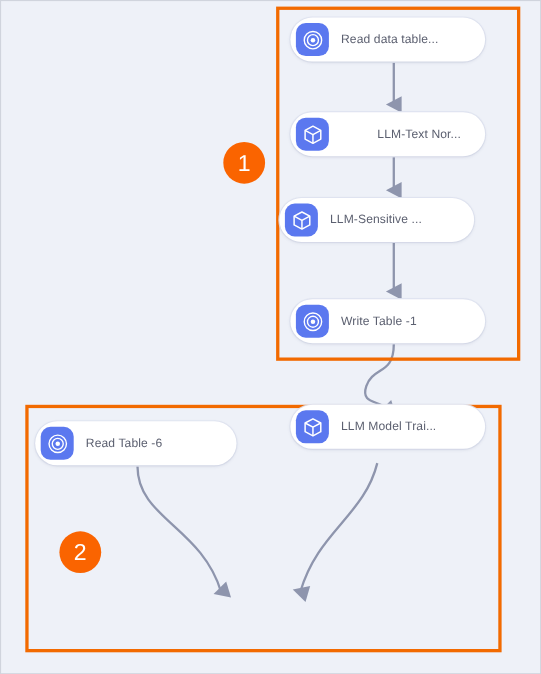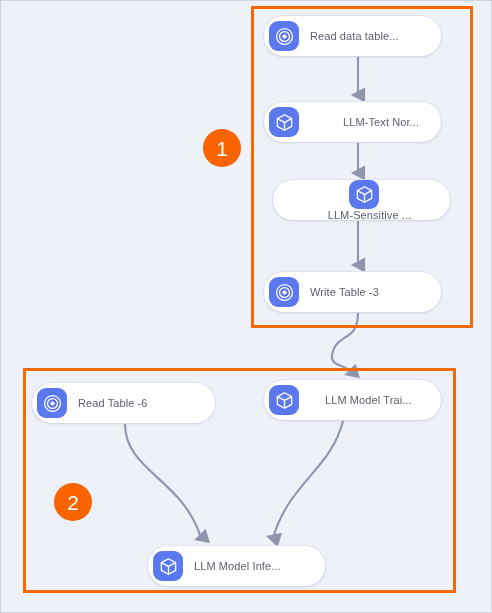--- a/index.html
+++ b/index.html
@@ -119,68 +119,58 @@
     <span class="node-icon">
       <svg width="19" height="19" viewBox="0 0 24 24">
         <path d="M12 2.2 L21 7 L21 17 L12 21.8 L3 17 L3 7 Z" fill="none" stroke="#ffffff" stroke-width="1.7" stroke-linejoin="round"></path>
         <path d="M3 7 L12 11.8 L21 7" fill="none" stroke="#ffffff" stroke-width="1.7" stroke-linejoin="round"></path>
         <path d="M12 11.8 L12 21.8" fill="none" stroke="#ffffff" stroke-width="1.7"></path>
       </svg>
     </span>
     <span class="node-label">LLM-Text Nor...</span>
   </div>
 
-  <div class="node" style="left:272px; top:179px; width:177px;flex-direction:column;">
+  <div class="node" style="left:253px; top:179px; width:177px;">
     <span class="node-icon">
       <svg width="19" height="19" viewBox="0 0 24 24">
         <path d="M12 2.2 L21 7 L21 17 L12 21.8 L3 17 L3 7 Z" fill="none" stroke="#ffffff" stroke-width="1.7" stroke-linejoin="round"></path>
         <path d="M3 7 L12 11.8 L21 7" fill="none" stroke="#ffffff" stroke-width="1.7" stroke-linejoin="round"></path>
         <path d="M12 11.8 L12 21.8" fill="none" stroke="#ffffff" stroke-width="1.7"></path>
       </svg>
     </span>
     <span class="node-label">LLM-Sensitive ...</span>
   </div>
 
   <div class="node" style="left:263px; top:271px; width:177px;">
     <span class="node-icon">
       <svg width="19" height="19" viewBox="0 0 24 24">
         <circle cx="12" cy="12" r="10" fill="none" stroke="#ffffff" stroke-width="1.6"></circle>
         <circle cx="12" cy="12" r="6.3" fill="none" stroke="#ffffff" stroke-width="1.6"></circle>
         <circle cx="12" cy="12" r="2.6" fill="#ffffff"></circle>
       </svg>
     </span>
-    <span class="node-label">Write Table -3</span>
+    <span class="node-label">Write Table -1</span>
   </div>
 
   <div class="node" style="left:31px; top:382px; width:183px;">
     <span class="node-icon">
       <svg width="19" height="19" viewBox="0 0 24 24">
         <circle cx="12" cy="12" r="10" fill="none" stroke="#ffffff" stroke-width="1.6"></circle>
         <circle cx="12" cy="12" r="6.3" fill="none" stroke="#ffffff" stroke-width="1.6"></circle>
         <circle cx="12" cy="12" r="2.6" fill="#ffffff"></circle>
       </svg>
     </span>
     <span class="node-label">Read Table -6</span>
   </div>
 
-  <div class="node" style="left:263px; top:379px; width:177px;gap:15px;">
+  <div class="node" style="left:263px; top:367px; width:177px;">
     <span class="node-icon">
       <svg width="19" height="19" viewBox="0 0 24 24">
         <path d="M12 2.2 L21 7 L21 17 L12 21.8 L3 17 L3 7 Z" fill="none" stroke="#ffffff" stroke-width="1.7" stroke-linejoin="round"></path>
         <path d="M3 7 L12 11.8 L21 7" fill="none" stroke="#ffffff" stroke-width="1.7" stroke-linejoin="round"></path>
         <path d="M12 11.8 L12 21.8" fill="none" stroke="#ffffff" stroke-width="1.7"></path>
       </svg>
     </span>
     <span class="node-label">LLM Model Trai...</span>
   </div>
 
-  <div class="node" style="left:147px; top:545px; width:177px;">
-    <span class="node-icon">
-      <svg width="19" height="19" viewBox="0 0 24 24">
-        <path d="M12 2.2 L21 7 L21 17 L12 21.8 L3 17 L3 7 Z" fill="none" stroke="#ffffff" stroke-width="1.7" stroke-linejoin="round"></path>
-        <path d="M3 7 L12 11.8 L21 7" fill="none" stroke="#ffffff" stroke-width="1.7" stroke-linejoin="round"></path>
-        <path d="M12 11.8 L12 21.8" fill="none" stroke="#ffffff" stroke-width="1.7"></path>
-      </svg>
-    </span>
-    <span class="node-label">LLM Model Infe...</span>
-  </div>
 
 </div>
 
 </body></html>

